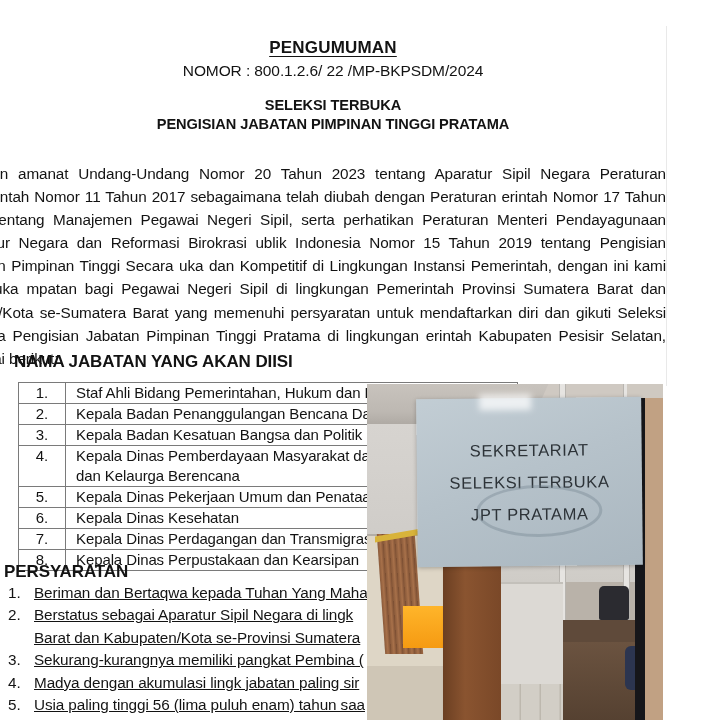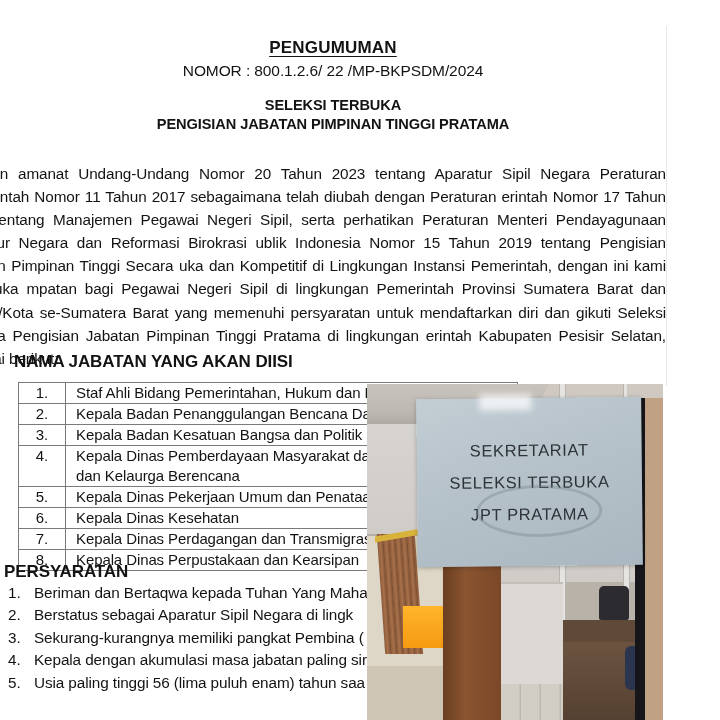--- a/index.html
+++ b/index.html
@@ -135,20 +135,21 @@
   .syarat-num {
     width: 26px;
     flex: 0 0 26px;
     text-align: left;
     padding-left: 4px;
   }
   .syarat-text {
     flex: 1 1 auto;
     text-align: justify;
     text-justify: inter-word;
+    text-decoration: underline;
   }
   .syarat-text .ln { display: block; white-space: nowrap; }
 
   
   .photo {
     position: absolute;
     left: 367px;
     top: 358px;
     width: 296px;
     height: 362px;
@@ -384,32 +385,33 @@
       <div class="syarat-item">
         <div class="syarat-num">1.</div>
         <div class="syarat-text">
           <span class="ln">Beriman dan Bertaqwa kepada Tuhan Yang Maha</span>
         </div>
       </div>
       <div class="syarat-item">
         <div class="syarat-num">2.</div>
         <div class="syarat-text">
           <span class="ln">Berstatus sebagai Aparatur Sipil Negara di lingk</span>
+          <span class="ln">Barat dan Kabupaten/Kota se-Provinsi Sumatera</span>
         </div>
       </div>
       <div class="syarat-item">
         <div class="syarat-num">3.</div>
         <div class="syarat-text">
           <span class="ln">Sekurang-kurangnya memiliki pangkat Pembina (</span>
         </div>
       </div>
       <div class="syarat-item">
         <div class="syarat-num">4.</div>
         <div class="syarat-text">
-          <span class="ln">Kepala dengan akumulasi masa jabatan paling sir</span>
+          <span class="ln">Madya dengan akumulasi lingk jabatan paling sir</span>
         </div>
       </div>
       <div class="syarat-item">
         <div class="syarat-num">5.</div>
         <div class="syarat-text">
           <span class="ln">Usia paling tinggi 56 (lima puluh enam) tahun saa</span>
         </div>
       </div>
     </div>
 

